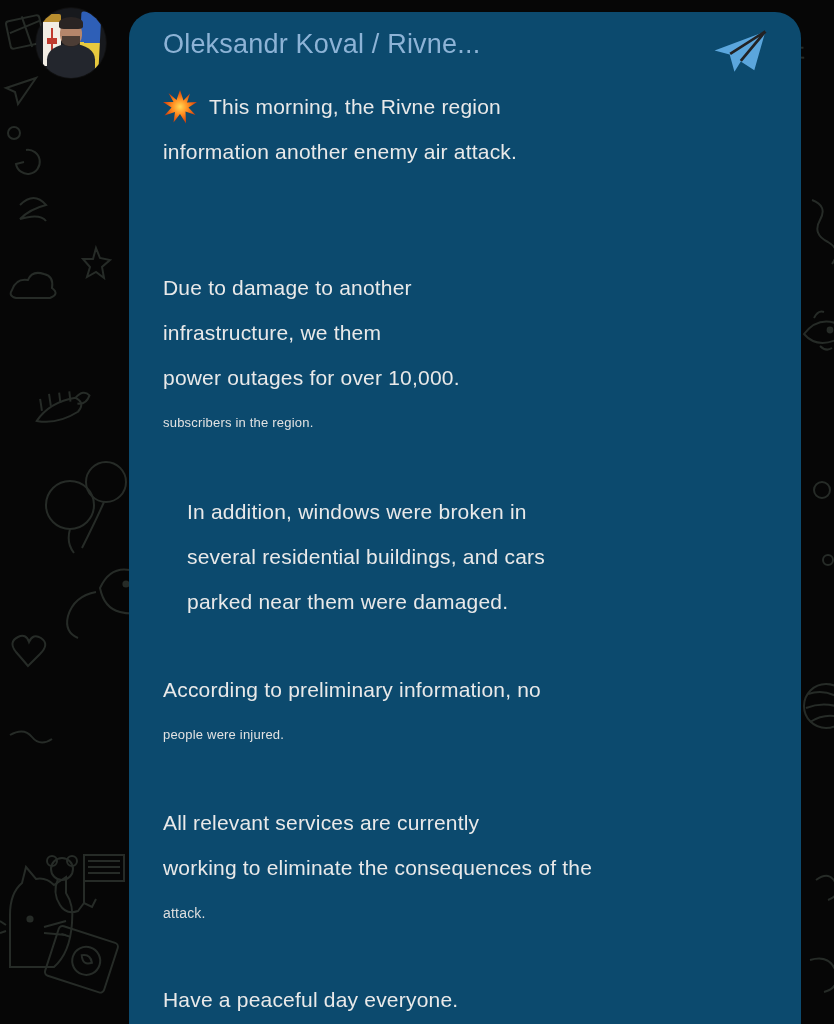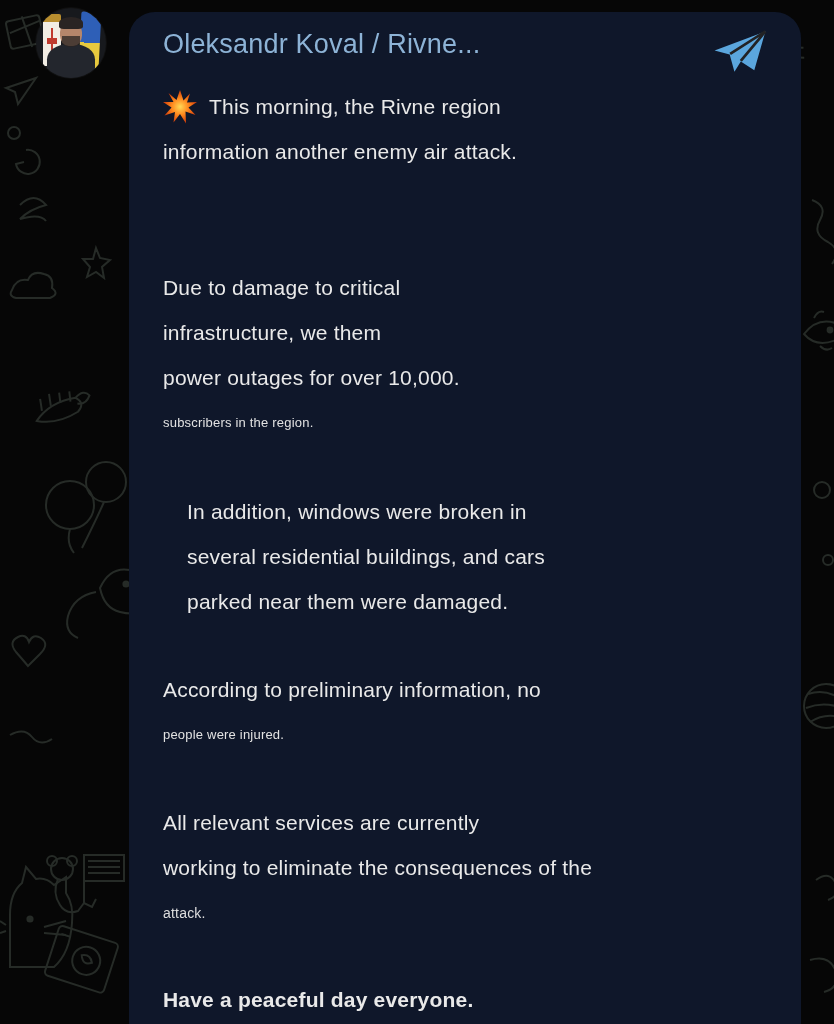--- a/index.html
+++ b/index.html
@@ -9,21 +9,21 @@
     overflow:hidden;
     position:relative;
     font-family:"Liberation Sans","DejaVu Sans",sans-serif;
     -webkit-font-smoothing:antialiased;
   }
   .doodles{position:absolute;left:0;top:0;width:834px;height:1024px;z-index:0;}
 
   
   .bubble{
     position:absolute;left:129px;top:12px;width:672px;height:1012px;
-    background:#0f172a;
+    background:#0c4a6e;
     border-radius:26px 26px 0 0;
     z-index:2;
   }
   .avatar{
     position:absolute;left:36px;top:8px;width:70px;height:70px;
     border-radius:50%;
     background:#17191d;
     overflow:hidden;
     z-index:3;
     box-shadow:0 0 0 1px rgba(255,255,255,0.04);
@@ -75,21 +75,21 @@
     font-size:21px;color:#e9e9e9;letter-spacing:.2px;white-space:nowrap;}
   .line.small{font-size:13px;color:#e2e2e2;}
   .line.xsmall{font-size:14px;color:#dedede;}
   .burst{width:34px;height:34px;margin-right:12px;flex:0 0 auto;}
 
   .p0{top:72px;}
   .p1{top:253px;}
   .p2{top:477px;margin-left:24px;}
   .p3{top:655px;}
   .p4{top:788px;}
-  .p5{top:965px;font-weight:bold;}
+  .p5{top:965px;}
 </style>
 </head>
 <body>
 
 <svg class="doodles" viewBox="0 0 834 1024" fill="none" stroke="#262b27" stroke-width="2">
 
   <rect x="8" y="18" width="34" height="28" rx="3" transform="rotate(-12 25 32)"></rect>
   <path d="M10 30 l32 -6 M25 16 l4 32" transform="rotate(-12 25 32)"></path>
 
   <path d="M6 88 l30 -10 -18 26 -3 -12 z"></path>
@@ -202,21 +202,21 @@
       </svg>
       <span>This morning, the Rivne region</span>
     </div>
     <div class="line">
       <span>information another enemy air attack.</span>
     </div>
   </div>
 
   <div class="para p1">
     <div class="line">
-      <span>Due to damage to critical</span>
+      <span>Due to damage to another</span>
     </div>
     <div class="line">
       <span>infrastructure, we them</span>
     </div>
     <div class="line">
       <span>power outages for over 10,000.</span>
     </div>
     <div class="line small">
       <span>subscribers in the region.</span>
     </div>

